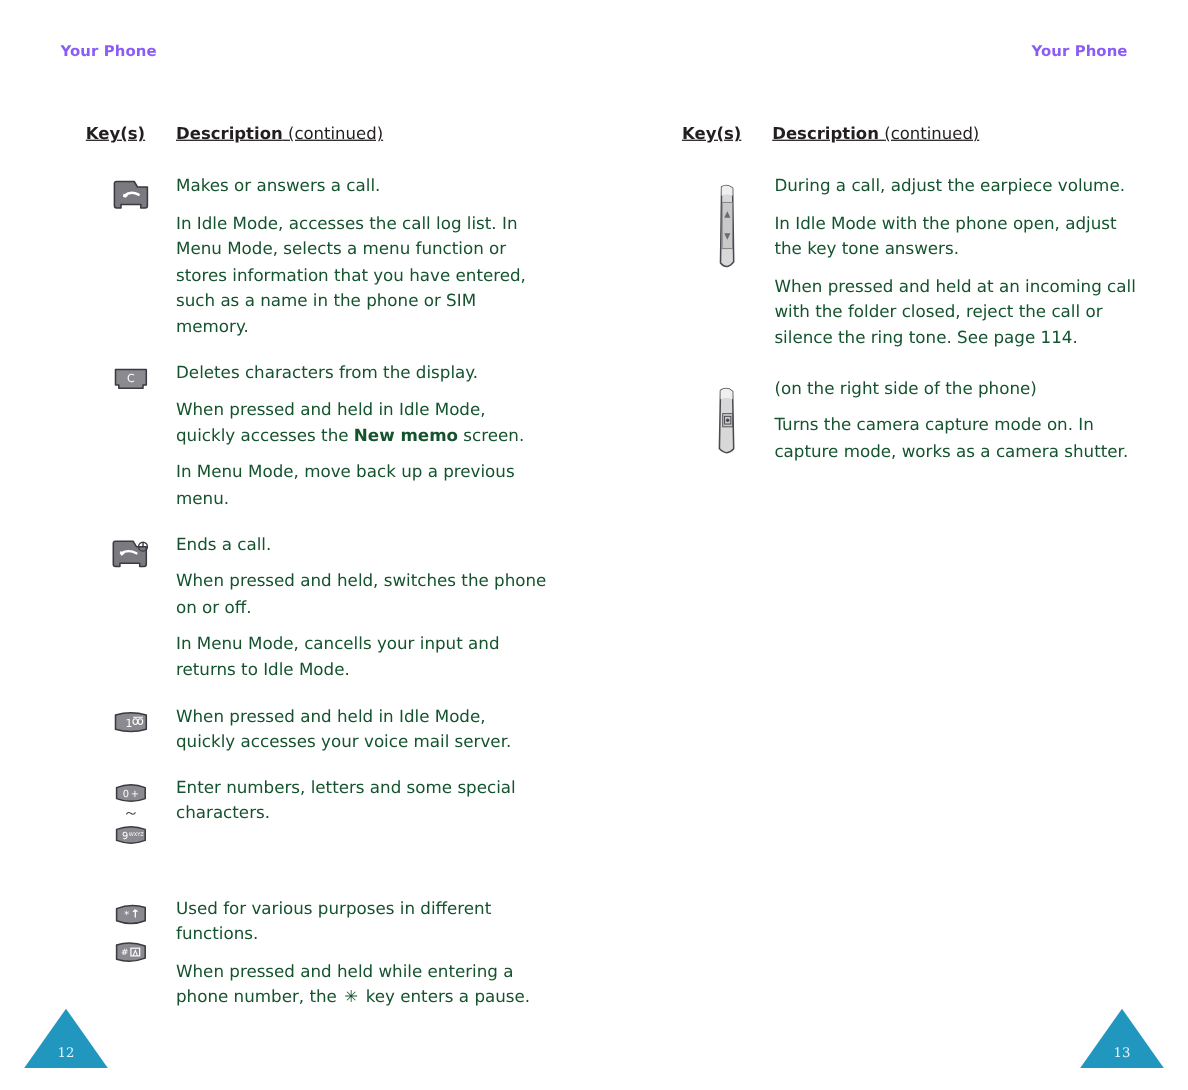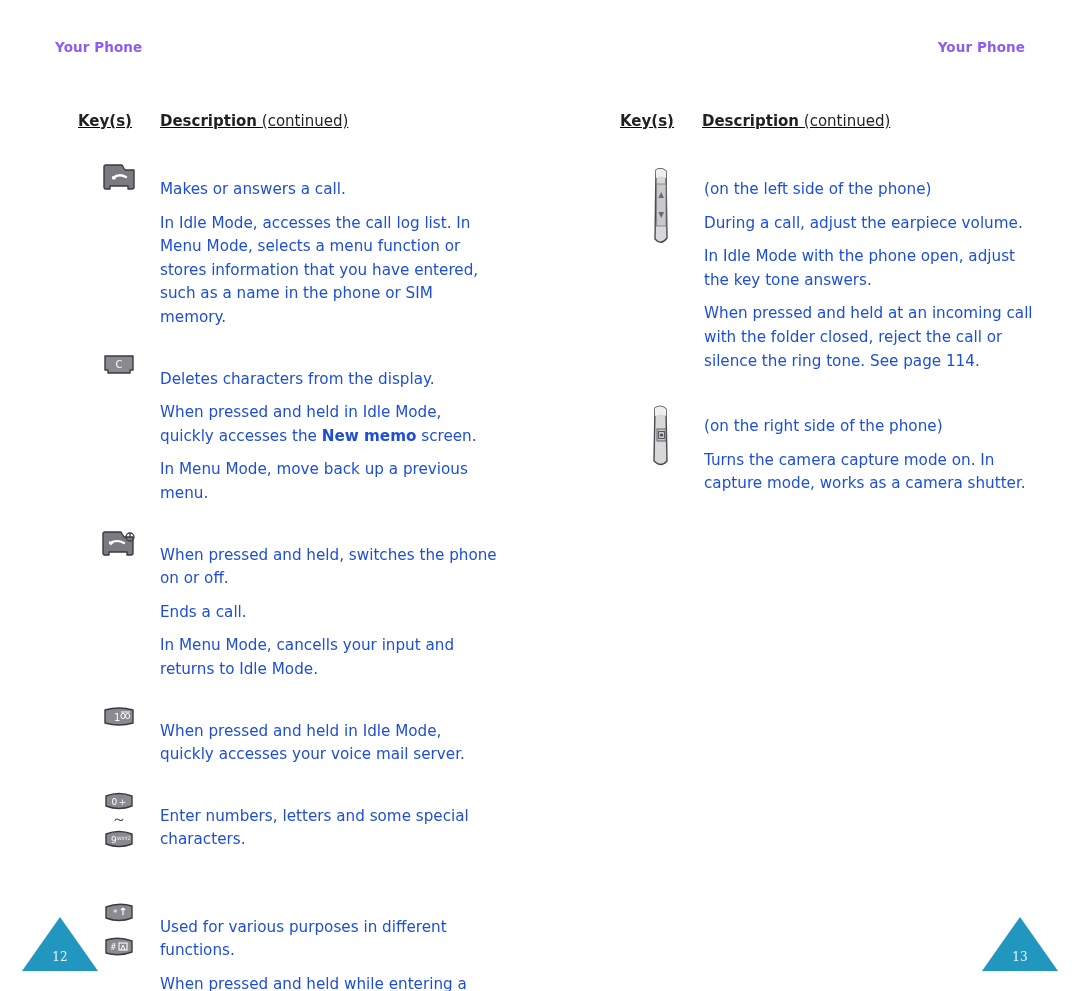--- a/index.html
+++ b/index.html
@@ -70,22 +70,21 @@
     flex: 0 0 82px;
     display: flex;
     flex-direction: column;
     align-items: center;
     padding-top: 4px;
   }
   .cell-desc {
     flex: 1 1 auto;
     font-size: 15.2px;
     line-height: 23.6px;
-    color: #1d4ed8;
-    margin-top: 20px;
+    color: #14532d;
   }
   .cell-desc p { margin: 0 0 0 0; }
   .cell-desc p + p { margin-top: 10px; }
   .cell-desc b { font-weight: bold; }
   .sym {
     font-family: "DejaVu Sans", sans-serif;
     font-size: 15px;
     padding: 0 2px;
   }
 
@@ -177,22 +176,22 @@
           <div class="cell-key">
             <svg class="keyicon" width="38" height="31" viewBox="0 0 38 31">
               <path d="M3 8 L3 25 Q3 27 5 27 L9 27 L9 24 L27 24 L27 27 L31 27 Q33 27 33 25 L33 9 L24 9 L21 4 L5 4 Q3 4 3 6 Z" fill="#7a7a80" stroke="#3a3a40" stroke-width="1.4" stroke-linejoin="round"></path>
               <path d="M10 15 Q17 11 24 15" fill="none" stroke="#ffffff" stroke-width="2.2" stroke-linecap="round"></path>
               <path d="M9 13 L10.5 17.5 L13.5 15 Z" fill="#ffffff"></path>
               <circle cx="30" cy="9" r="4" fill="none" stroke="#3a3a40" stroke-width="1.3"></circle>
               <line x1="30" y1="5.5" x2="30" y2="9.5" stroke="#3a3a40" stroke-width="1.3"></line>
             </svg>
           </div>
           <div class="cell-desc">
+            <p>Ends a call.</p>
             <p>When pressed and held, switches the phone on or off.</p>
-            <p>Ends a call.</p>
             <p>In Menu Mode, cancells your input and returns to Idle Mode.</p>
           </div>
         </div>
 
         <div class="row" style="margin-bottom:18px;">
           <div class="cell-key">
             <svg class="keyicon" width="36" height="27" viewBox="0 0 36 27">
               <path d="M4 6 Q18 2 32 6 L32 19 Q18 23 4 19 Z" fill="#8a8a90" stroke="#3a3a40" stroke-width="1.4" stroke-linejoin="round"></path>
               <text x="13" y="17" font-family="DejaVu Sans, sans-serif" font-size="10" fill="#ffffff">1</text>
               <ellipse cx="22" cy="12" rx="2.1" ry="2.6" fill="none" stroke="#ffffff" stroke-width="1"></ellipse>
@@ -263,21 +262,20 @@
           <div class="cell-key" style="padding-top:8px;">
             <svg class="keyicon" width="26" height="84" viewBox="0 0 26 84">
               <path d="M8 4 Q13 1 18 5 L19 72 Q13 80 7 73 Z" fill="#d8d8d8" stroke="#4a4a50" stroke-width="1.4" stroke-linejoin="round"></path>
               <path d="M8 4 Q13 1 18 5 L18 12 Q13 9 8 12 Z" fill="#efefef" stroke="none"></path>
               <rect x="8.5" y="18" width="9.5" height="42" fill="#c9c9c9" stroke="#7a7a80" stroke-width="0.8"></rect>
               <path d="M13.2 26 L10.4 32 L16 32 Z" fill="#6a6a70"></path>
               <path d="M13.2 52 L10.4 46 L16 46 Z" fill="#6a6a70"></path>
             </svg>
           </div>
           <div class="cell-desc" style="padding-left:2px;">
-            <p>(on the left side of the phone)</p>
             <p>During a call, adjust the earpiece volume.</p>
             <p>In Idle Mode with the phone open, adjust the key tone answers.</p>
             <p>When pressed and held at an incoming call with the folder closed, reject the call or silence the ring tone. See page 114.</p>
           </div>
         </div>
 
         <div class="row">
           <div class="cell-key" style="padding-top:8px;">
             <svg class="keyicon" width="26" height="68" viewBox="0 0 26 68">
               <path d="M7 5 Q13 1 18 6 L19 58 Q13 65 6 58 Z" fill="#d8d8d8" stroke="#4a4a50" stroke-width="1.4" stroke-linejoin="round"></path>

